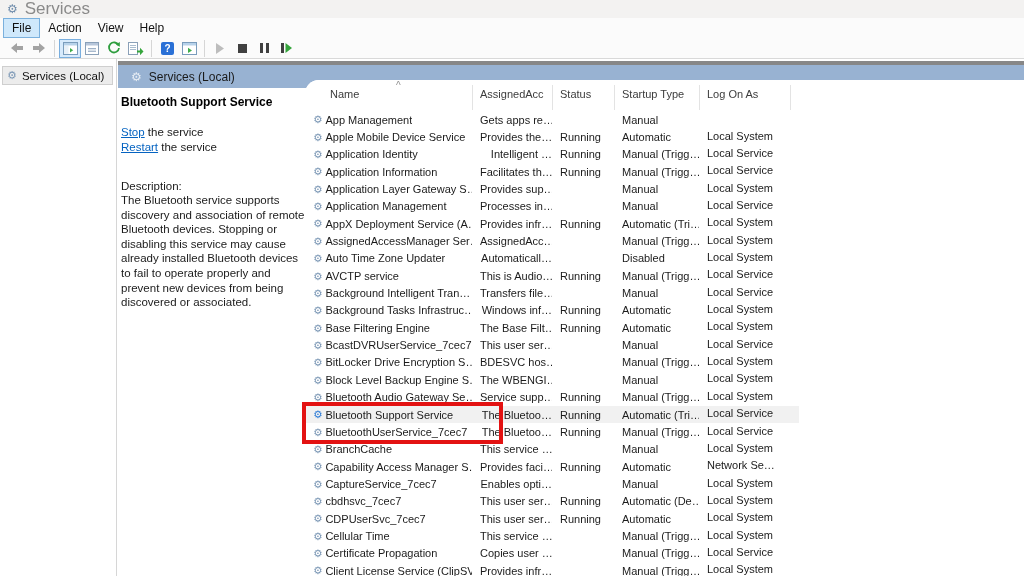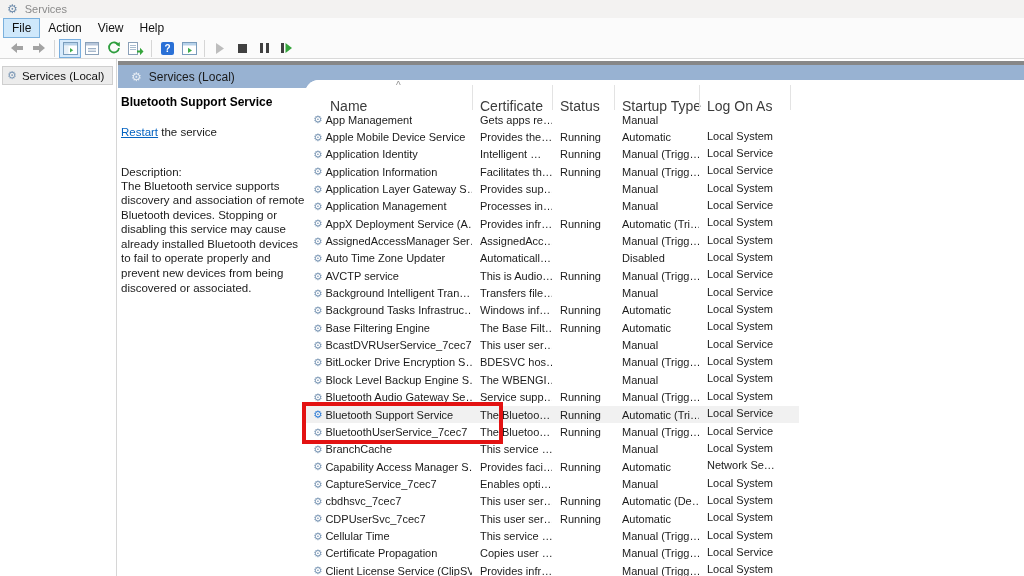--- a/index.html
+++ b/index.html
@@ -4,21 +4,21 @@
 <style>
   * { margin:0; padding:0; box-sizing:border-box; }
   html,body { width:1024px; height:576px; overflow:hidden; }
   body { font-family:"Liberation Sans","DejaVu Sans",sans-serif; background:#fff; color:#1b1b1b; }
   #app { position:relative; width:1024px; height:576px; background:#fff; overflow:hidden; }
 
   
   .titlebar { position:absolute; left:0; top:0; width:100%; height:18px; background:#f3f2f1;
               display:flex; align-items:center; padding-left:7px; gap:7px; }
   .titlebar .app-gear { font-size:12px; line-height:1; color:#6f8cab; }
-  .titlebar .title-text { font-size:11px; color:#8a8a8a; }
+  .titlebar .title-text { font-size:17px; color:#8a8a8a; }
 
   
   .menubar { position:absolute; left:0; top:18px; width:100%; height:20px; background:#fbfbfb;
              display:flex; align-items:stretch; padding-left:3px; font-size:12px;text-align:right; }
   .menu-item { display:flex; align-items:center; padding:0 8px; color:#111; }
   .menu-item.active { background:#cfe8fb; border:1px solid #7ab0dd; }
 
   
   .toolbar { position:absolute; left:0; top:38px; width:100%; height:21px; background:#fbfbfb;
              border-bottom:1px solid #d9d9d9; display:flex; align-items:center; padding-left:6px; }
@@ -48,32 +48,32 @@
   .svc-links { font-size:11.5px; line-height:14.5px; color:#1b1b1b; }
   .svc-links a { color:#0563c1; text-decoration:underline; cursor:pointer; }
   .svc-desc-label { font-size:11.5px; margin-top:26px; }
   .svc-desc { font-size:11.5px; line-height:14.6px; width:184px; margin-top:1px; color:#1b1b1b; }
 
   
   .listpanel { position:absolute; left:305px; top:80px; width:719px; bottom:0; background:#fff;
                border-top-left-radius:14px; overflow:hidden; }
   .list-header { position:absolute; left:0; top:0; right:0; height:31px; background:#fff; }
   .hsep { position:absolute; top:5px; height:25px; width:1px; background:#e3e3e3; }
-  .hlabel { position:absolute; top:18px; font-size:14px; color:#3c3c3c; white-space:nowrap; }
+  .hlabel { position:absolute; top:8px; font-size:11px; color:#3c3c3c; white-space:nowrap; }
   .sort-caret { position:absolute; left:91px; top:0px; font-size:10px; color:#8f8f8f; }
   .rows { position:absolute; left:0; top:31px; right:0; bottom:0; overflow:hidden; }
   .row { display:flex; align-items:center; height:17.35px; padding-left:8px; width:494px;
          font-size:11px; white-space:nowrap; }
   .row.selected { background:#f1f1f1; }
   .cell { overflow:hidden; flex:none; }
   .cell-name { width:159px; display:flex; align-items:center; gap:3px; }
   .cell-name .gear { color:#7b97b5; font-size:10.5px; line-height:1; flex:none; }
   .row.selected .cell-name .gear { color:#2e7cd6; }
   .cell-name .nm { overflow:hidden; }
-  .cell-desc   { width:80px; padding-left:8px; }
+  .cell-desc   { width:80px; padding-left:8px;text-align:right; }
   .cell-status { width:62px; padding-left:8px; }
   .cell-startup{ width:85px; padding-left:8px; }
   .cell-logon  { width:91px; padding-left:8px;margin-top:32px; }
 
   
   .red-box { position:absolute; left:302px; top:402px; width:201px; height:42px;
              border:4px solid #e31212; z-index:50; pointer-events:none; }
 </style>
 </head>
 <body>
@@ -183,31 +183,32 @@
 
   <div class="gray-strip"></div>
   <div class="band">
     <span class="gear">⚙</span>
     <span class="band-title">Services (Local)</span>
   </div>
 
   <div class="descpanel">
     <div class="svc-title">Bluetooth Support Service</div>
     <div class="svc-links">
+      <div><a>Stop</a><span> the service</span></div>
       <div><a>Restart</a><span> the service</span></div>
     </div>
     <div class="svc-desc-label">Description:</div>
     <div class="svc-desc">The Bluetooth service supports discovery and association of remote Bluetooth devices.  Stopping or disabling this service may cause already installed Bluetooth devices to fail to operate properly and prevent new devices from being discovered or associated.</div>
   </div>
 
   <div class="listpanel">
     <div class="list-header">
       <span class="sort-caret">^</span>
       <span class="hlabel" style="left:25px">Name</span>
-      <span class="hlabel" style="left:175px">Certificate</span>
+      <span class="hlabel" style="left:175px">AssignedAcc</span>
       <span class="hlabel" style="left:255px">Status</span>
       <span class="hlabel" style="left:317px">Startup Type</span>
       <span class="hlabel" style="left:402px">Log On As</span>
       <span class="hsep" style="left:167px"></span>
       <span class="hsep" style="left:247px"></span>
       <span class="hsep" style="left:309px"></span>
       <span class="hsep" style="left:394px"></span>
       <span class="hsep" style="left:485px"></span>
     </div>
     <div class="rows">

